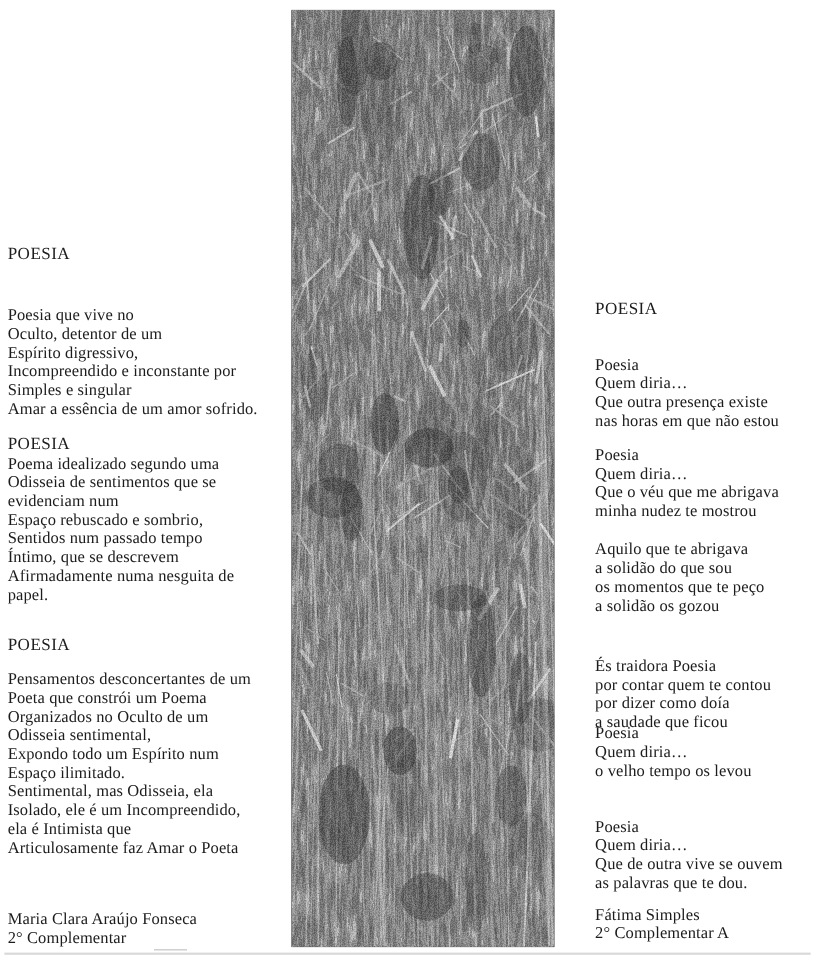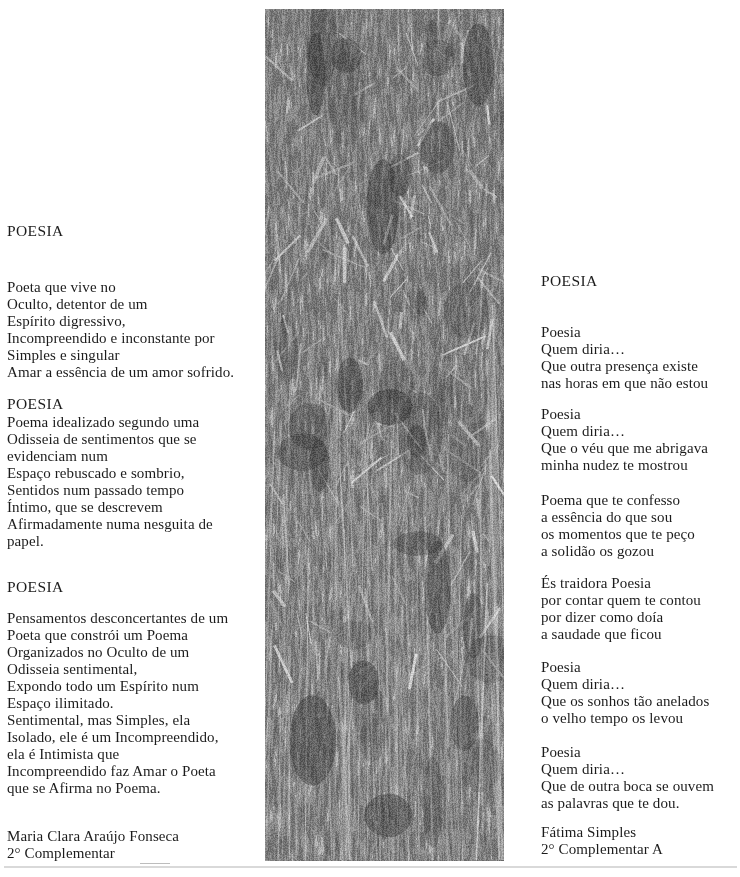--- a/index.html
+++ b/index.html
@@ -47,21 +47,21 @@
     background:#bdbdbd;
   }
 </style>
 </head>
 <body>
 
 <div class="page">
 
   <div class="poem-block poem-heading" style="left:7px;top:222px">POESIA</div>
   <div class="poem-block" style="left:7px;top:279px">
-      <div class="line">Poeta que vive no</div>
+      <div class="line">Poesia que vive no</div>
       <div class="line">Oculto, detentor de um</div>
       <div class="line">Espírito digressivo,</div>
       <div class="line">Incompreendido e inconstante por</div>
       <div class="line">Simples e singular</div>
       <div class="line">Amar a essência de um amor sofrido.</div>
     </div>
 
   <div class="poem-block poem-heading" style="left:7px;top:395px">POESIA</div>
   <div class="poem-block" style="left:7px;top:414px">
       <div class="line">Poema idealizado segundo uma</div>
@@ -75,25 +75,24 @@
     </div>
 
   <div class="poem-block poem-heading" style="left:7px;top:578px">POESIA</div>
   <div class="poem-block" style="left:7px;top:610px">
       <div class="line">Pensamentos desconcertantes de um</div>
       <div class="line">Poeta que constrói um Poema</div>
       <div class="line">Organizados no Oculto de um</div>
       <div class="line">Odisseia sentimental,</div>
       <div class="line">Expondo todo um Espírito num</div>
       <div class="line">Espaço ilimitado.</div>
-      <div class="line">Sentimental, mas Simples, ela</div>
+      <div class="line">Sentimental, mas Odisseia, ela</div>
       <div class="line">Isolado, ele é um Incompreendido,</div>
       <div class="line">ela é Intimista que</div>
-      <div class="line">Incompreendido faz Amar o Poeta</div>
-      <div class="line">que se Afirma no Poema.</div>
+      <div class="line">Articulosamente faz Amar o Poeta</div>
     </div>
 
   <div class="poem-block" style="left:7px;top:828px">
       <div class="line">Maria Clara Araújo Fonseca</div>
       <div class="line">2° Complementar</div>
     </div>
 
   <div class="photo-frame">
     <svg id="photo-svg" width="239" height="852" viewBox="0 0 239 852" xmlns="http://www.w3.org/2000/svg">
       <defs>
@@ -505,41 +504,40 @@
       <div class="line">Que outra presença existe</div>
       <div class="line">nas horas em que não estou</div>
     </div>
   <div class="poem-block" style="left:541px;top:406px">
       <div class="line">Poesia</div>
       <div class="line">Quem diria…</div>
       <div class="line">Que o véu que me abrigava</div>
       <div class="line">minha nudez te mostrou</div>
     </div>
   <div class="poem-block" style="left:541px;top:492px">
-      <div class="line">Poema que te confesso</div>
-      <div class="line">a essência do que sou</div>
+      <div class="line">Aquilo que te abrigava</div>
+      <div class="line">a solidão do que sou</div>
       <div class="line">os momentos que te peço</div>
       <div class="line">a solidão os gozou</div>
     </div>
-  <div class="poem-block" style="left:541px;top:575px">
+  <div class="poem-block" style="left:541px;top:598px">
       <div class="line">És traidora Poesia</div>
       <div class="line">por contar quem te contou</div>
       <div class="line">por dizer como doía</div>
       <div class="line">a saudade que ficou</div>
     </div>
   <div class="poem-block" style="left:541px;top:659px">
       <div class="line">Poesia</div>
       <div class="line">Quem diria…</div>
-      <div class="line">Que os sonhos tão anelados</div>
       <div class="line">o velho tempo os levou</div>
     </div>
   <div class="poem-block" style="left:541px;top:744px">
       <div class="line">Poesia</div>
       <div class="line">Quem diria…</div>
-      <div class="line">Que de outra boca se ouvem</div>
+      <div class="line">Que de outra vive se ouvem</div>
       <div class="line">as palavras que te dou.</div>
     </div>
   <div class="poem-block" style="left:541px;top:824px">
       <div class="line">Fátima Simples</div>
       <div class="line">2° Complementar A</div>
     </div>
 
   <div class="page-edge-line"></div>
   <div class="page-edge-line2"></div>
 

